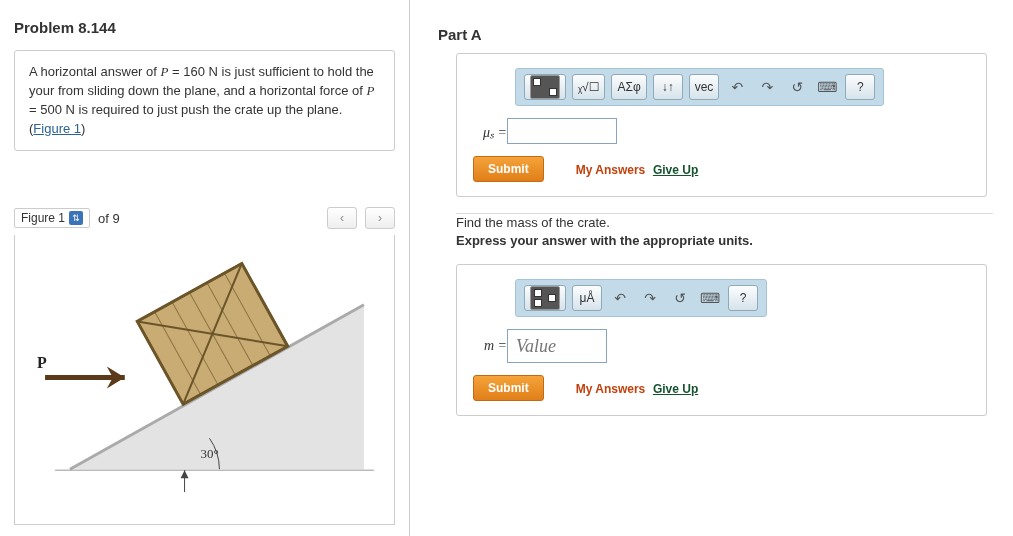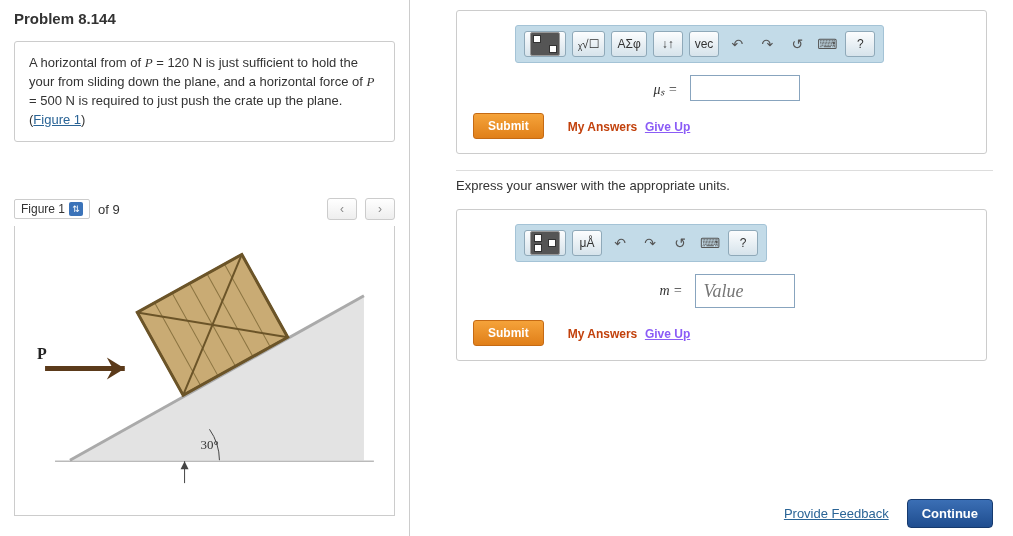--- a/index.html
+++ b/index.html
@@ -9,21 +9,21 @@
     color: #333;
     background: #fff;
     width: 1013px;
     height: 536px;
     overflow: hidden;
     position: relative;
   }
   .container { display: flex; height: 100%; }
   .left-panel {
     width: 410px;
-    padding: 10px 14px;
+    padding: 19px 14px;
     border-right: 1px solid #ccc;
     background: #fff;
   }
   .right-panel {
     flex: 1;
     padding: 10px 20px 10px 28px;
     background: #fff;
     position: relative;
   }
   .problem-title {
@@ -133,53 +133,53 @@
     background: none;
     width: 24px;
     height: 24px;
     display: inline-flex;
     align-items: center;
     justify-content: center;
     cursor: pointer;
     color: #555;
     font-size: 14px;
   }
-  .input-row { display: flex; align-items: center; gap: 12px; margin-bottom: 12px; justify-content: center; }
+  .input-row { display: flex; align-items: center; gap: 0; margin-bottom: 12px; }
   .input-label { font-style: italic; font-family: serif; font-size: 14px; min-width: 34px; text-align: right; }
   .text-input {
     border: 1px solid #88a4be;
     background: #fff;
     height: 26px;
     width: 110px;
     padding: 0 6px;
     font-size: 13px;
   }
   .value-input {
     border: 1px solid #88a4be;
     height: 23px;
     width: 100px;
     padding: 16px 8px;
     font-family: serif;
     font-style: italic;
     font-size: 18px;
     color: #888;
   }
-  .submit-row { display: flex; align-items: center; gap: 24px; }
+  .submit-row { display: flex; align-items: center; gap: 32px; }
   .submit-btn {
     background: linear-gradient(#f5a33a, #e07f19);
     border: 1px solid #c56a14;
     color: #fff;
     font-weight: bold;
     font-size: 12px;
     padding: 5px 14px;
     border-radius: 3px;
     cursor: pointer;
   }
   .my-answers { color: #c2410c; font-size: 12px; font-weight: bold; }
-  .giveup { color: #8b5cf6; text-decoration: underline; font-size: 12px; cursor: pointer; font-weight: bold; margin-left: 4px;}
+  .giveup { color: #14532d; text-decoration: underline; font-size: 12px; cursor: pointer; font-weight: bold; margin-left: 4px;}
   hr.sep { border: none; border-top: 1px solid #ddd; margin: 16px 0 0 18px; }
   .bottom-bar {
     position: absolute;
     bottom: 8px;
     right: 20px;
     display: flex;
     align-items: center;
     gap: 18px;
   }
   .feedback-link { color: #2a6496; text-decoration: underline; font-size: 13px; cursor: pointer; }
@@ -206,21 +206,21 @@
 </style>
 </head>
 <body>
 
 <div class="container">
 
   <div class="left-panel">
     <div class="problem-title">Problem 8.144</div>
 
     <div class="problem-box">
-      <span>A horizontal from of </span><span class="var">P</span><span> = 120 N</span><span> is just sufficient to hold the your from sliding down the plane, and a horizontal force of </span><span class="var">P</span><span> = 500 N</span><span> is required to just push the crate up the plane.(</span><span class="link">Figure 1</span><span>)</span>
+      <span>A horizontal answer of </span><span class="var">P</span><span> = 160 N</span><span> is just sufficient to hold the your from sliding down the plane, and a horizontal force of </span><span class="var">P</span><span> = 500 N</span><span> is required to just push the crate up the plane.(</span><span class="link">Figure 1</span><span>)</span>
     </div>
 
     <div class="figure-nav">
       <span class="figure-label">
         <span>Figure 1</span>
         <span class="spinner">⇅</span>
       </span>
       <span>of 9</span>
       <span style="flex:1"></span>
       <button class="nav-btn">‹</button>
@@ -257,20 +257,21 @@
 
         <line x1="30" y1="143" x2="110" y2="143" stroke="#5b3a1a" stroke-width="5"></line>
         <polygon points="110,143 92,132 98,143 92,154" fill="#5b3a1a"></polygon>
         <text x="22" y="133" font-family="serif" font-weight="bold" font-size="16" fill="#222">P</text>
       </svg>
     </div>
   </div>
 
   <div class="right-panel">
 
+    <div class="part-title">Part A</div>
 
     <div class="answer-box">
       <div class="toolbar">
         <span class="tool-btn">
           <span class="groupbox">
             <span class="sq" style="top:2px;left:2px"></span>
             <span class="sq" style="bottom:2px;right:2px"></span>
           </span>
         </span>
         <span class="tool-btn">ᵪ√☐</span>
@@ -292,21 +293,22 @@
         <span>
           <span class="my-answers">My Answers</span>
           <span class="giveup">Give Up</span>
         </span>
       </div>
     </div>
 
     <hr class="sep">
 
     <div class="part-desc">
-      <div style="font-weight:normal;margin-top:6px">Express your answer with the appropriate units.</div>
+      <div>Find the mass of the crate.</div>
+      <div style="font-weight:bold;">Express your answer with the appropriate units.</div>
     </div>
 
     <div class="answer-box">
       <div class="toolbar">
         <span class="tool-btn">
           <span class="groupbox">
              <span class="sq" style="top:2px;left:3px"></span>
              <span class="sq" style="bottom:2px;left:3px"></span>
              <span class="sq" style="top:7px;right:3px"></span>
           </span>
@@ -324,18 +326,14 @@
       </div>
       <div class="submit-row">
         <button class="submit-btn">Submit</button>
         <span>
           <span class="my-answers">My Answers</span>
           <span class="giveup">Give Up</span>
         </span>
       </div>
     </div>
 
-    <div class="bottom-bar">
-      <span class="feedback-link">Provide Feedback</span>
-      <button class="continue-btn">Continue</button>
-    </div>
   </div>
 </div>
 
 </body></html>

